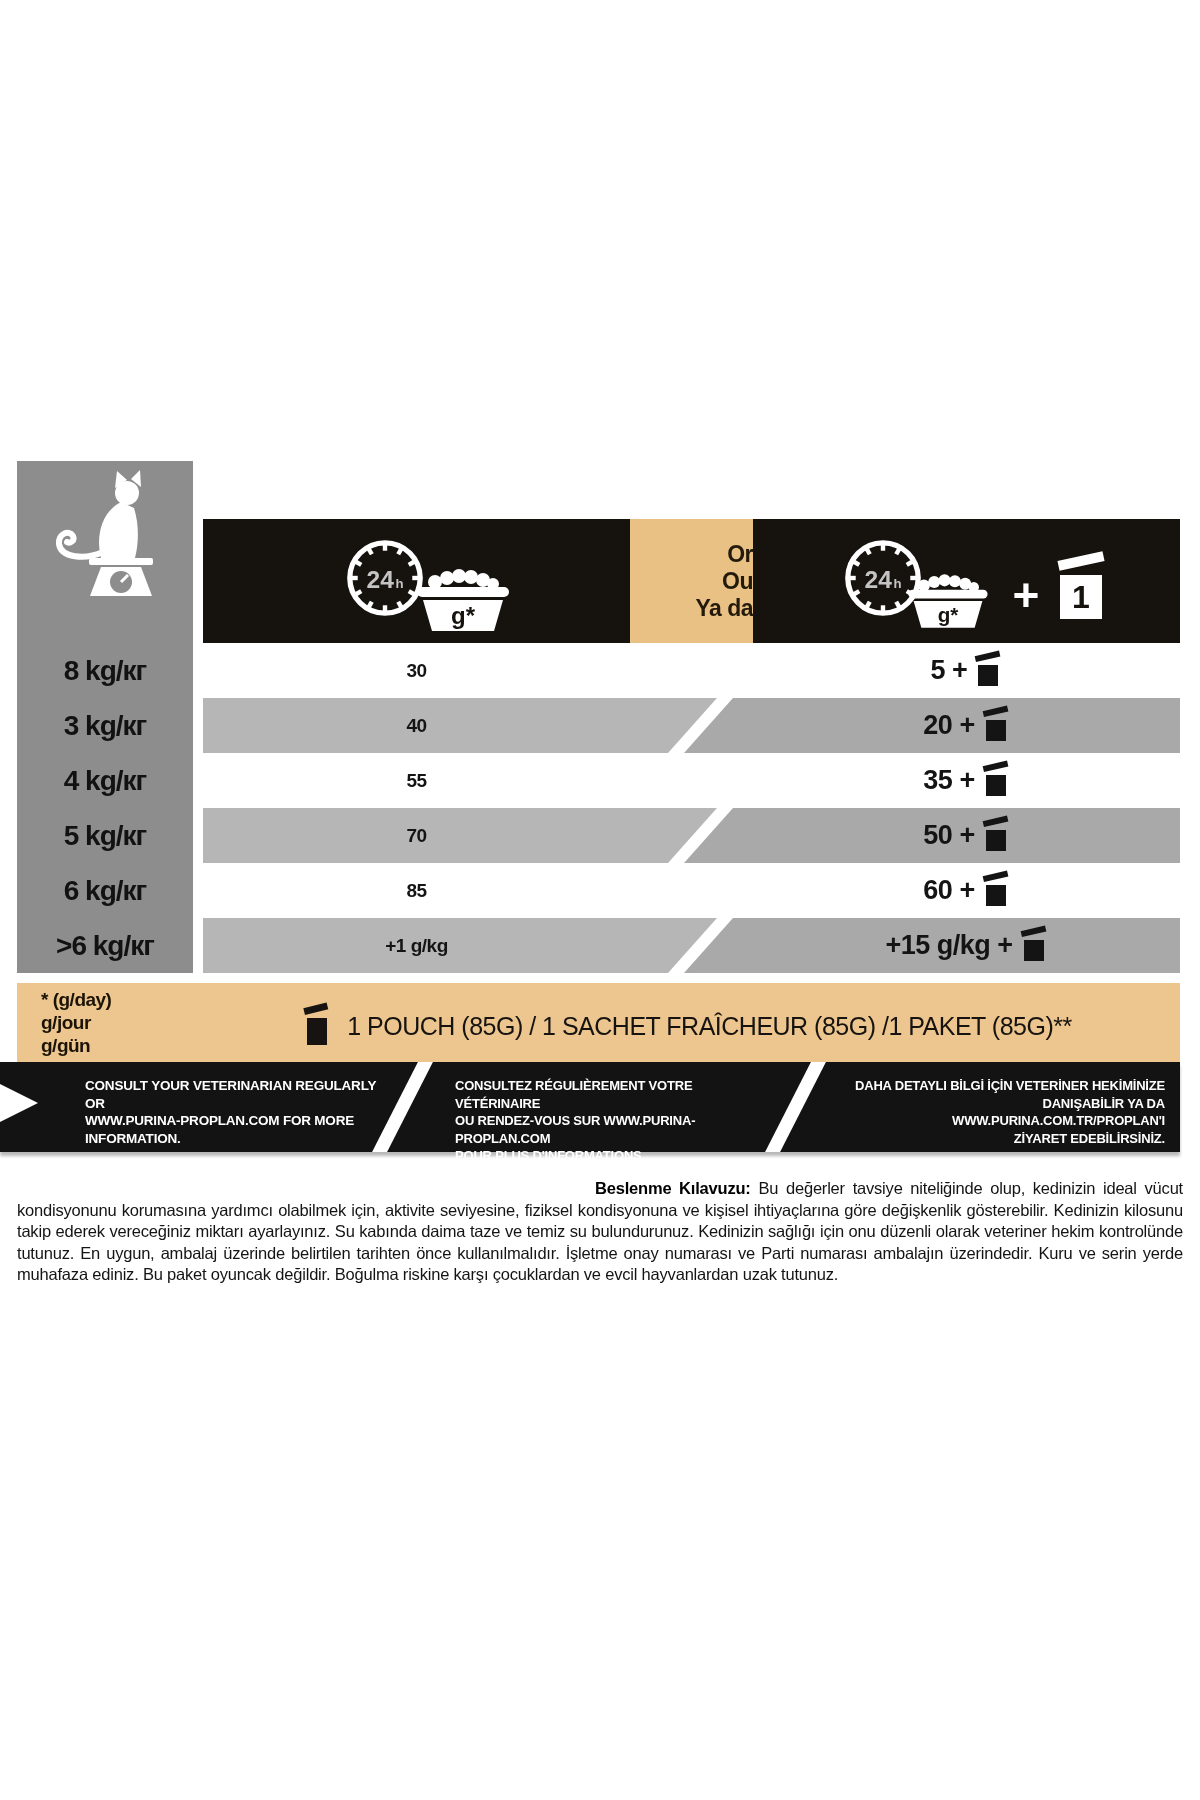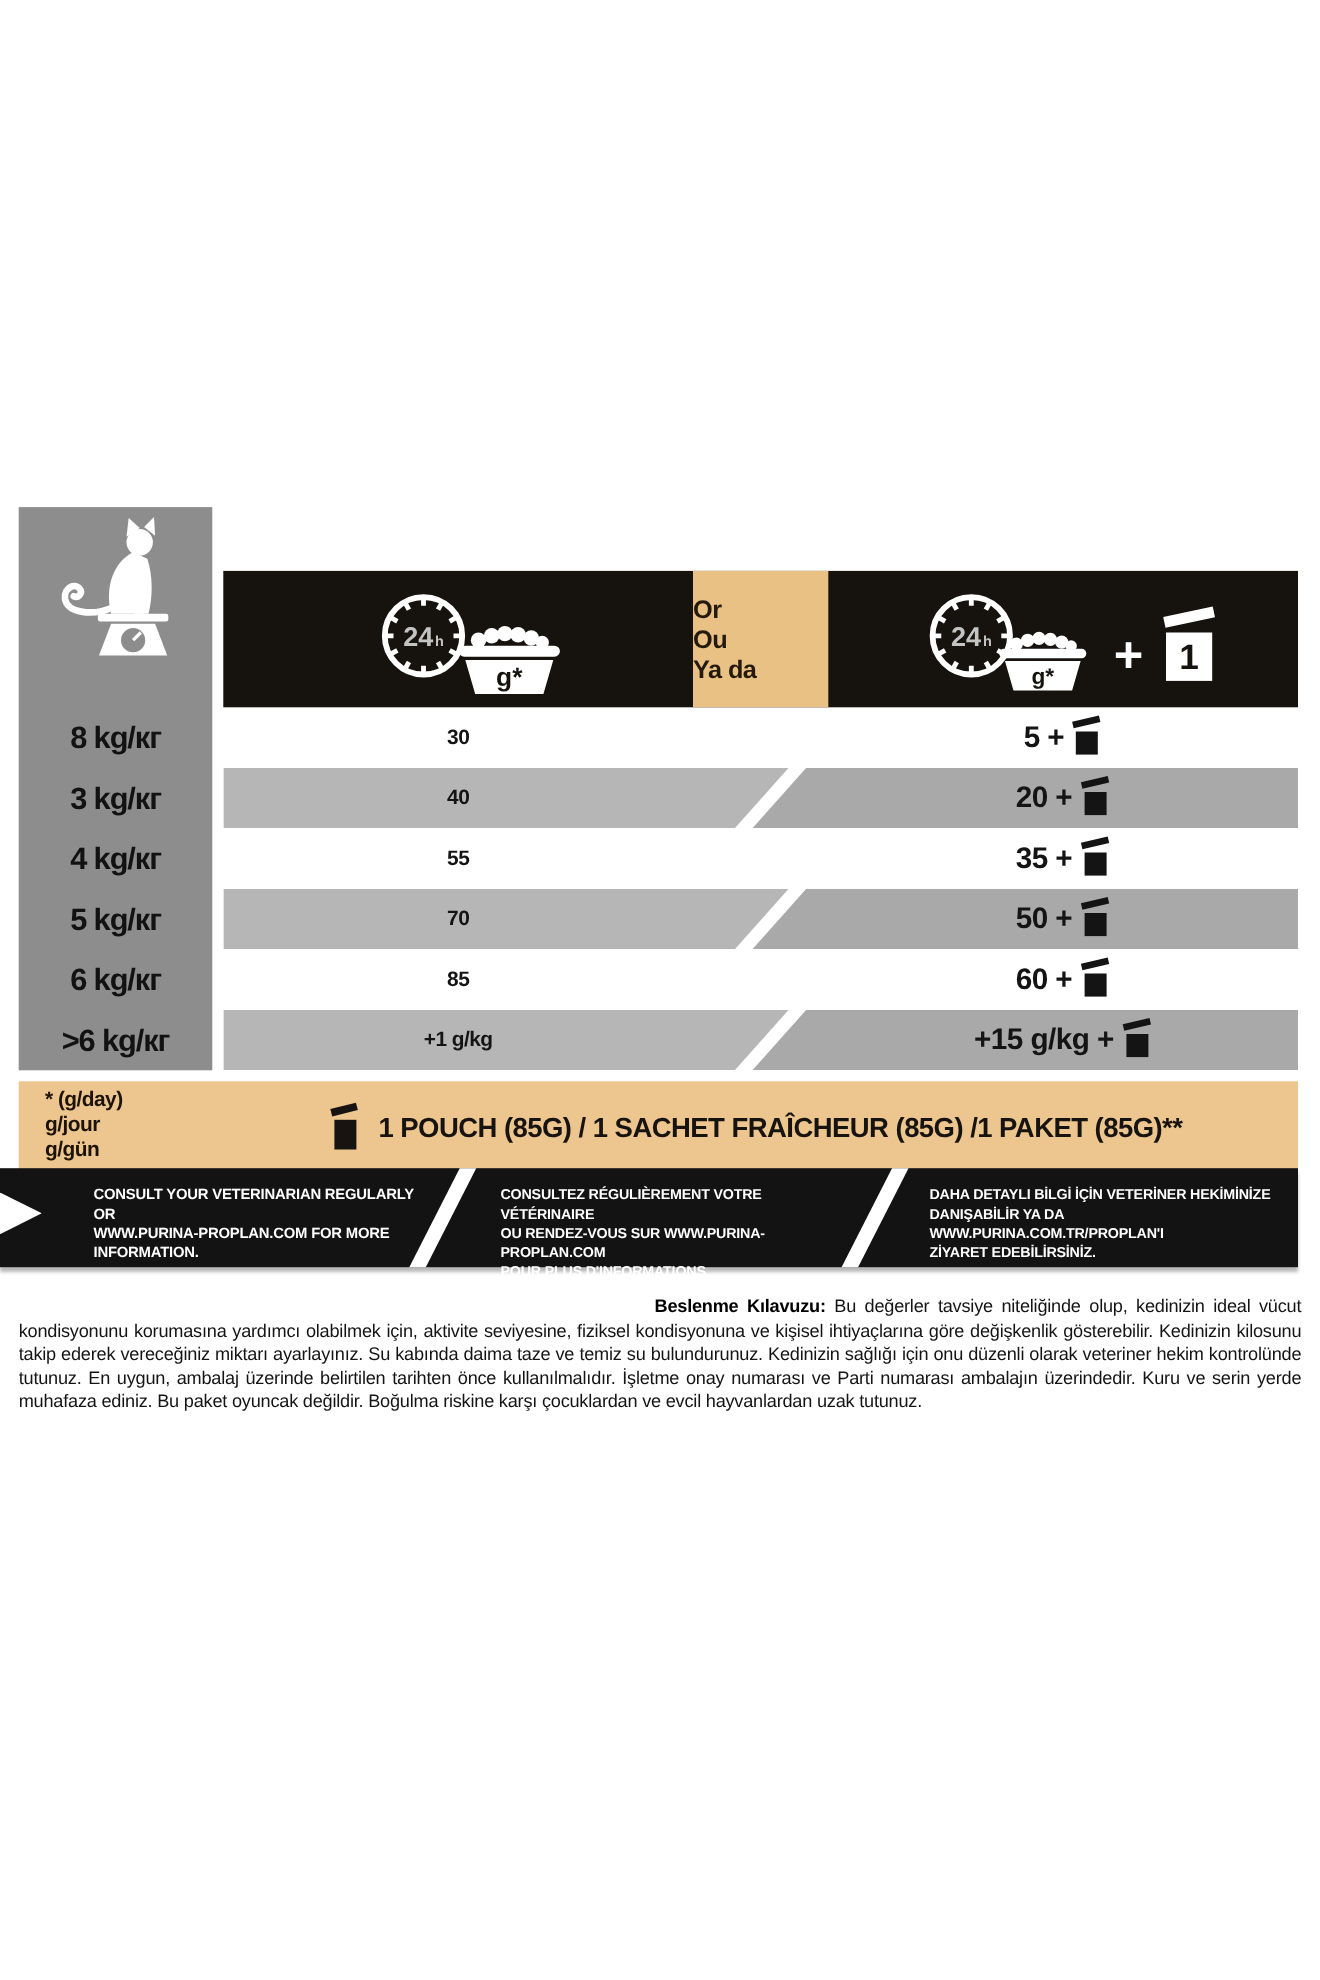--- a/index.html
+++ b/index.html
@@ -18,21 +18,21 @@
   .bowl{position:absolute;}
   .bowl.b-left{left:206px;top:46px;width:108px;height:70px;}
   .bowl.b-right{left:702px;top:50px;width:86px;height:64px;}
   .hplus{position:absolute;left:798px;top:46px;width:50px;height:60px;display:flex;align-items:center;justify-content:center;
          color:#fff;font-size:46px;font-weight:800;}
   .hpouch{position:absolute;left:854px;top:34px;width:50px;height:70px;}
   .hpouch .flap{position:absolute;top:3px;left:1px;width:46px;height:10px;background:#fff;transform:rotate(-12deg);}
   .hpouch .pbody{position:absolute;bottom:4px;left:3px;width:42px;height:44px;background:#fff;
                  display:flex;align-items:center;justify-content:center;font-size:32px;font-weight:800;color:#16130f;}
   .orbox{position:absolute;left:427px;top:0;width:123px;height:124px;background:#eac184;
-         display:flex;flex-direction:column;align-items:flex-start;justify-content:center;
+         display:flex;flex-direction:column;align-items:flex-end;justify-content:center;
          font-size:23px;font-weight:800;color:#241a0c;line-height:27px;letter-spacing:-0.5px;}
   
   .row{position:absolute;left:203px;width:977px;height:55px;}
   .row .bg-light{position:absolute;top:0;left:0;width:977px;height:55px;background:#b6b6b6;
                  clip-path:polygon(0 0,514px 0,465px 100%,0 100%);}
   .row .bg-dark{position:absolute;top:0;left:0;width:977px;height:55px;background:#a9a9a9;
                 clip-path:polygon(530px 0,977px 0,977px 100%,481px 100%);}
   .val-left{position:absolute;left:0;top:0;width:427px;height:55px;display:flex;align-items:center;justify-content:center;
             font-size:19px;font-weight:bold;letter-spacing:-0.5px;color:#141414;}
   .val-right{position:absolute;left:550px;top:0;width:427px;height:55px;display:flex;align-items:center;justify-content:center;
@@ -40,32 +40,32 @@
   .pouch{position:relative;width:26px;height:31px;flex:0 0 auto;}
   .pouch .flap{position:absolute;top:1px;left:0;width:25px;height:6px;background:#141414;transform:rotate(-13deg);transform-origin:left bottom;}
   .pouch .pbody{position:absolute;bottom:0;left:2px;width:20px;height:21px;background:#141414;}
   
   .footbar{position:absolute;left:17px;top:983px;width:1163px;height:86px;background:#ecc68e;}
   .footnote{position:absolute;left:24px;top:5px;font-size:19px;font-weight:bold;line-height:23px;color:#1c1306;letter-spacing:-0.5px;}
   .pouchnote{position:absolute;left:180px;top:0;width:983px;height:86px;display:flex;align-items:center;justify-content:center;gap:16px;}
   .fpouch{position:relative;width:26px;height:40px;flex:0 0 auto;}
   .fpouch .flap{position:absolute;top:2px;left:0;width:24px;height:7px;background:#171310;transform:rotate(-14deg);transform-origin:left bottom;}
   .fpouch .pbody{position:absolute;bottom:1px;left:2px;width:20px;height:27px;background:#171310;}
-  .pouchnote .txt{font-size:25px;font-weight:700;letter-spacing:-0.5px;color:#171310;}
+  .pouchnote .txt{font-size:25px;font-weight:400;letter-spacing:-0.5px;color:#171310;}
   
   .banner{position:absolute;left:0;top:1062px;width:1180px;height:90px;background:#131313;box-shadow:0 4px 3px rgba(0,0,0,0.28);}
   .banner .slash{position:absolute;top:0;width:15px;height:90px;background:#ffffff;transform:skewX(-27deg);}
   .banner .s1{left:395px;}
   .banner .s2{left:788px;}
   .banner .notch{position:absolute;left:0;top:22px;width:38px;height:38px;background:#ffffff;
                  clip-path:polygon(0 0,100% 50%,0 100%);}
   .btext{position:absolute;top:15px;color:#ffffff;font-weight:bold;font-size:13.5px;line-height:17.5px;letter-spacing:-0.2px;}
   .btext.en{left:85px;width:300px;}
   .btext.fr{left:455px;width:320px;font-size:13px;}
-  .btext.tr{left:845px;width:320px;font-size:13px;}
+  .btext.tr{left:845px;width:320px;font-size:13px;text-align:right;}
   
   .para{position:absolute;left:17px;top:1178px;width:1166px;font-size:16.5px;line-height:21.5px;
         text-align:justify;text-indent:578px;color:#141414;letter-spacing:-0.2px;}
   .para .lead{font-weight:bold;color:#000;}
   svg{display:block;}
 </style>
 </head>
 <body>
 
 <div class="page">

